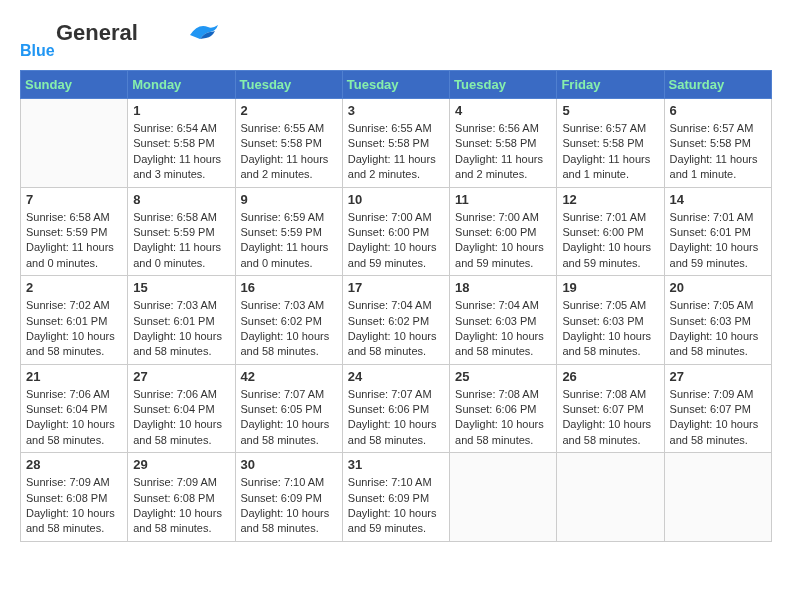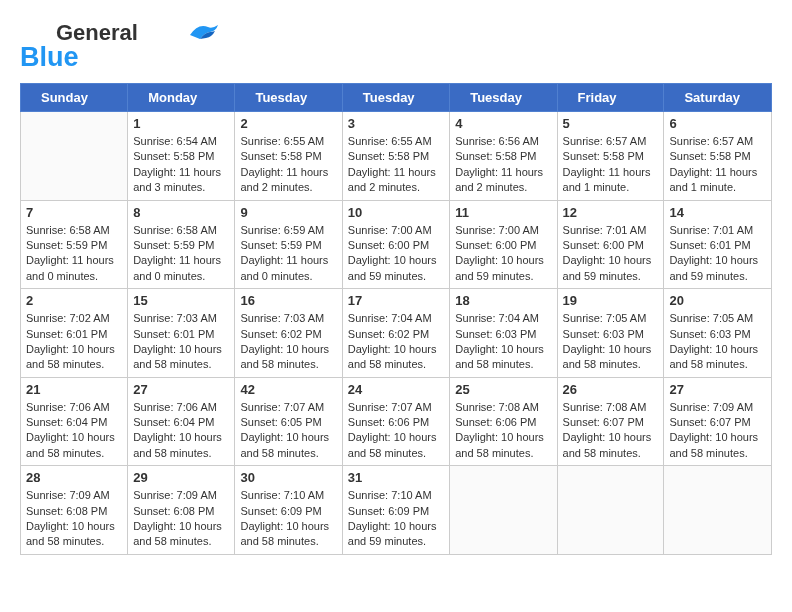--- a/index.html
+++ b/index.html
@@ -43,24 +43,24 @@
       font-size: 16px;
       color: #555;
     }
     .calendar {
       width: 100%;
       border-collapse: collapse;
       border: 1px solid #ccc;
     }
     .calendar th {
       background-color: #3a6bc4;
-      color: #ffffff;
+      color: #86efac;
       font-size: 13px;
       font-weight: bold;
-      padding: 6px 20px;
+      padding: 6px 4px;
       text-align: left;
       border: 1px solid #5080d0;
     }
     .calendar td {
       border: 1px solid #ccc;
       vertical-align: top;
       padding: 4px 5px;
       width: 108px;
       min-height: 80px;
       font-size: 11px;
@@ -88,21 +88,21 @@
 <div>
   <div class="header">
     <div class="logo">
       <div class="logo-row">
         <span style="font-size:22px; font-weight:bold; color:#333;margin-left:36px;">General</span>
         <svg class="logo-icon" viewBox="0 0 30 18">
           <path d="M0,12 Q8,0 18,4 Q22,6 28,2 Q26,8 20,9 Q14,10 10,16 Z" fill="#2196F3"></path>
           <path d="M10,16 Q14,10 20,9 Q22,9 25,8 Q22,14 16,15 Z" fill="#1565C0"></path>
         </svg>
       </div>
-      <div style="font-size:27px; font-weight:bold; color:#2196F3; margin-top:-4px;">Blue</div>
+      <div style="font-size:16px; font-weight:bold; color:#2196F3; margin-top:-4px;">Blue</div>
     </div>
     <div class="title-area">
       <div class="month-title"></div>
       <div class="location"></div>
     </div>
   </div>
 
   <table class="calendar">
     <thead>
       <tr>

